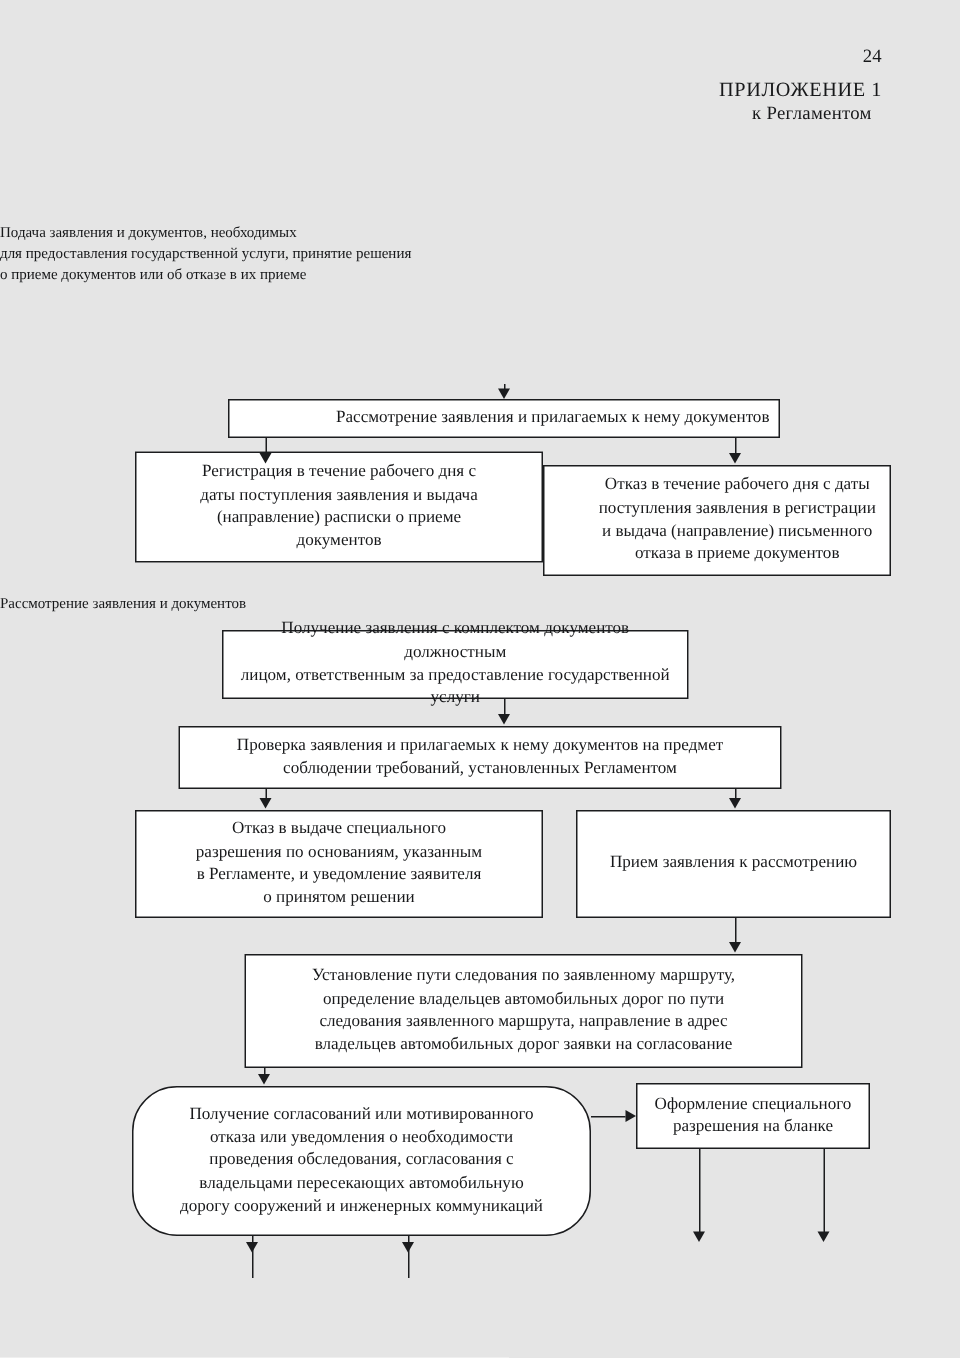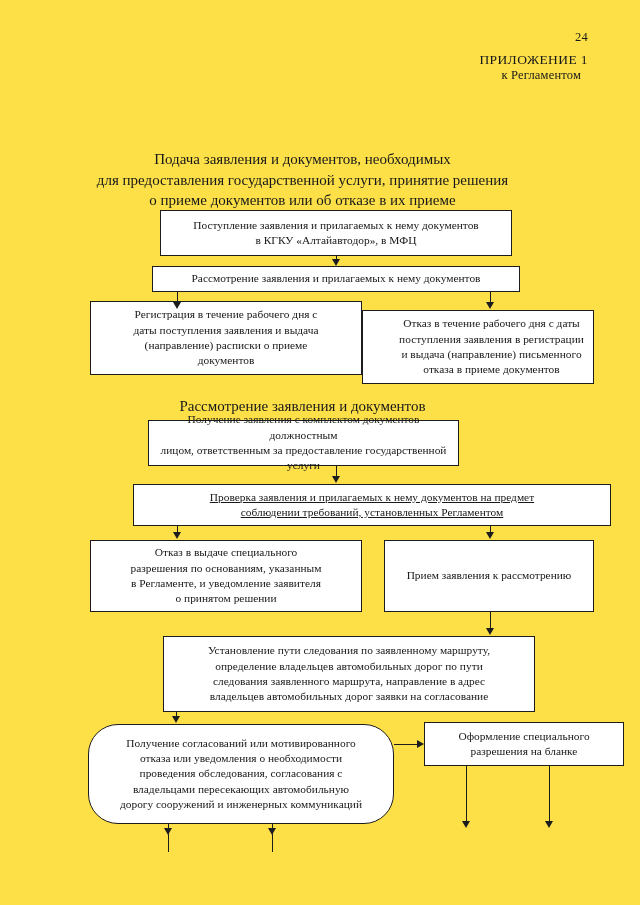--- a/index.html
+++ b/index.html
@@ -12,21 +12,21 @@
     height: 905px;
     position: relative;
     overflow: hidden;
     font-family: "Liberation Serif", "DejaVu Serif", serif;
     color: #17181a;
   }
 
   .page {
     position: absolute;
     inset: 0;
-    background: #fde047;
+    background: #e5e5e5;
   }
 
   
   .page-number {
     position: absolute;
     top: 30px;
     right: 52px;
     font-size: 12.5px;
     letter-spacing: 0.2px;
   }
@@ -57,22 +57,21 @@
     text-align: center;
     font-size: 15.2px;
     letter-spacing: 0.25px;
     white-space: nowrap;
   }
 
   .section-caption {
     position: absolute;
     width: 605px;
     left: 0;
-    text-align: center;
-    font-size: 15px;
+    font-size: 10px;
     line-height: 1.38;
   }
   #caption-submission { top: 149px; }
   #caption-review { top: 396px; }
 
   
   .box {
     position: absolute;
     border: 1.2px solid #1b1c1e;
     background: #ffffff;
@@ -82,30 +81,30 @@
     justify-content: center;
     text-align: center;
     font-size: 11.4px;
     line-height: 1.35;
     padding: 3px 6px;
   }
   .box .txt { display: block; width: 100%; }
 
   
   #box-receipt        { left: 160px; top: 210px;  width: 352px; height: 46px; }
-  #box-consideration  { left: 152px; top: 266px;  width: 368px; height: 26px; }
+  #box-consideration  { left: 152px; top: 266px;  width: 368px; height: 26px; text-align: right; }
   #box-registration   { left: 90px;  top: 301px;  width: 272px; height: 74px; }
   #box-refusal        { left: 362px; top: 310px;  width: 232px; height: 74px; padding-left: 33px; }
   #box-receiving      { left: 148px; top: 420px;  width: 311px; height: 46px; }
-  #box-verification   { left: 133px; top: 484px;  width: 478px; height: 42px; text-decoration: underline; }
+  #box-verification   { left: 119px; top: 484px;  width: 402px; height: 42px; }
   #box-denial         { left: 90px;  top: 540px;  width: 272px; height: 72px; }
   #box-acceptance     { left: 384px; top: 540px;  width: 210px; height: 72px; }
   #box-route          { left: 163px; top: 636px;  width: 372px; height: 76px; }
   #box-approvals      { left: 88px;  top: 724px;  width: 306px; height: 100px; border-radius: 30px; }
-  #box-permit         { left: 424px; top: 722px;  width: 200px; height: 44px; }
+  #box-permit         { left: 424px; top: 722px;  width: 156px; height: 44px; }
 
   
   .vline {
     position: absolute;
     width: 0;
     border-left: 1.2px solid #1b1c1e;
   }
   .hline {
     position: absolute;
     height: 0;
@@ -135,23 +134,20 @@
 
   <div class="appendix">
     <div class="appendix-line1">ПРИЛОЖЕНИЕ 1</div>
     <div class="appendix-line2">к Регламентом</div>
   </div>
 
 
   <div class="section-caption" id="caption-submission">Подача заявления и документов, необходимых<br>для предоставления государственной услуги, принятие решения<br>о приеме документов или об отказе в их приеме</div>
   <div class="section-caption" id="caption-review">Рассмотрение заявления и документов</div>
 
-  <div class="box" id="box-receipt">
-    <span class="txt">Поступление заявления и прилагаемых к нему документов<br>в КГКУ «Алтайавтодор», в МФЦ</span>
-  </div>
 
   <div class="box" id="box-consideration">
     <span class="txt">Рассмотрение заявления и прилагаемых к нему документов</span>
   </div>
 
   <div class="box" id="box-registration">
     <span class="txt">Регистрация в течение рабочего дня с<br>даты поступления заявления и выдача<br>(направление) расписки о приеме<br>документов</span>
   </div>
 
   <div class="box" id="box-refusal">

